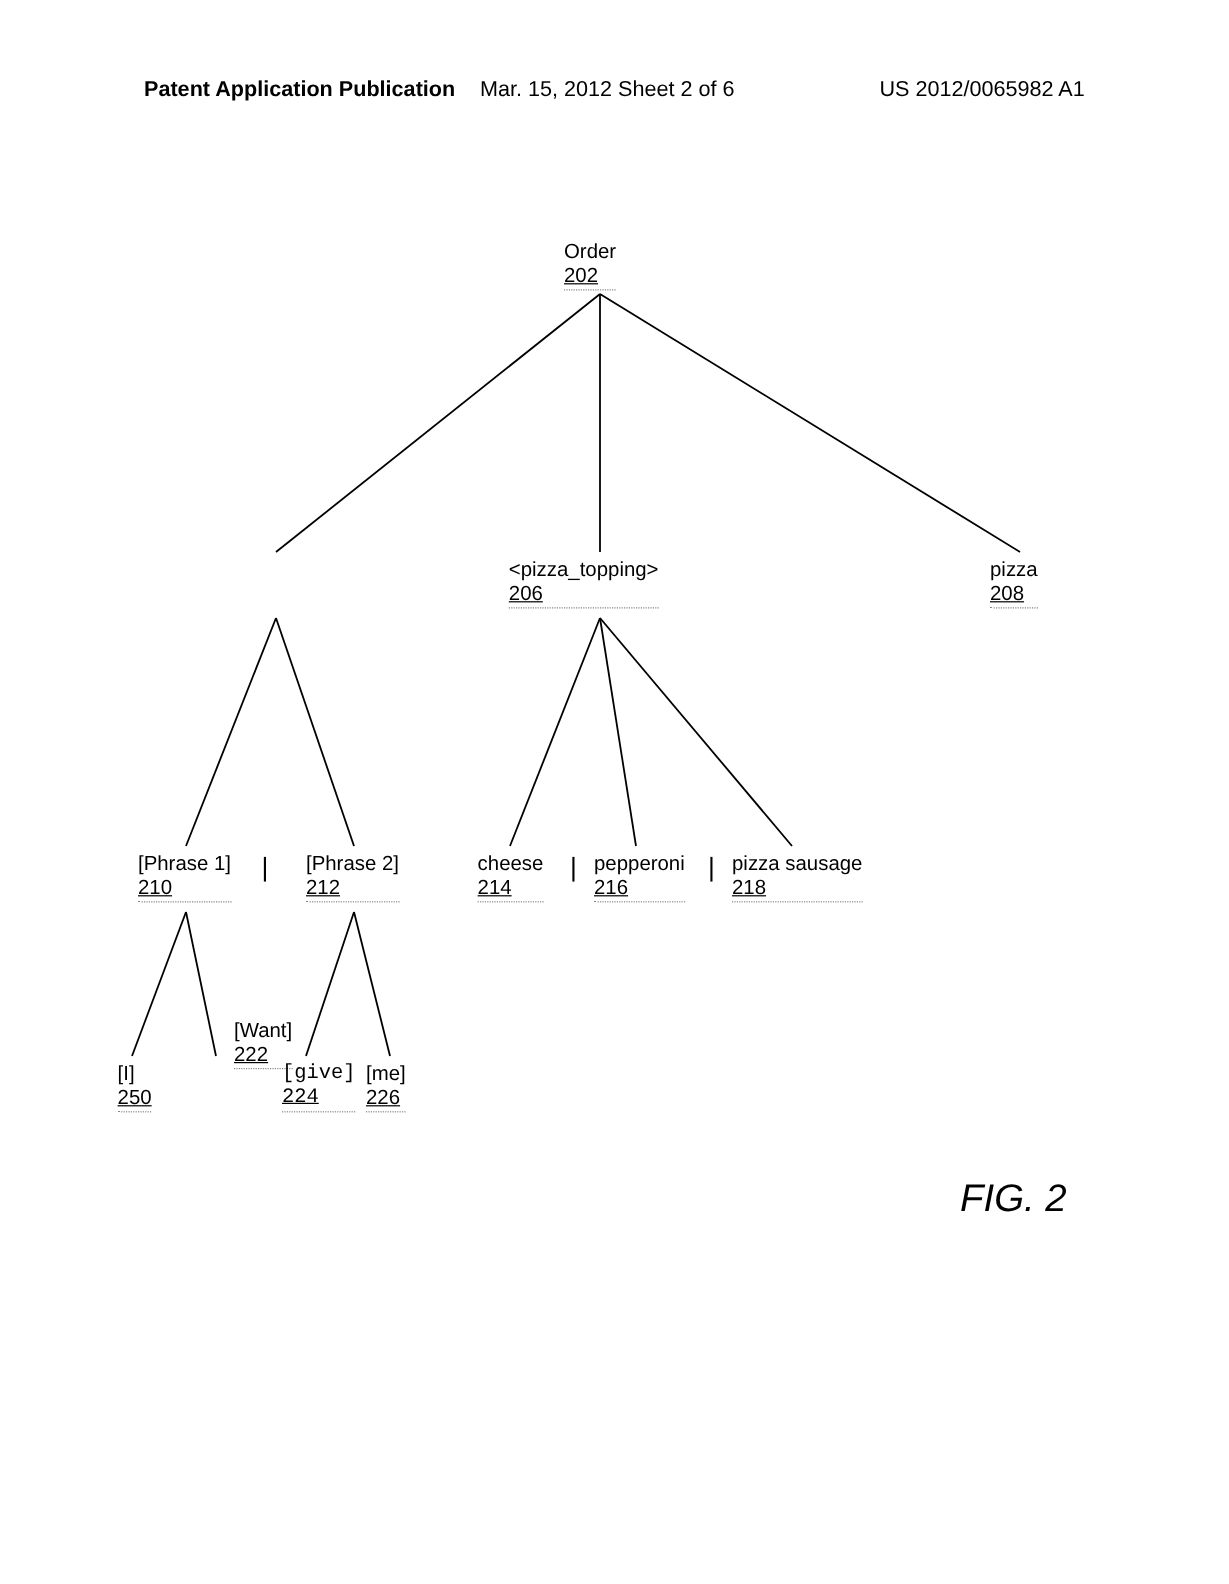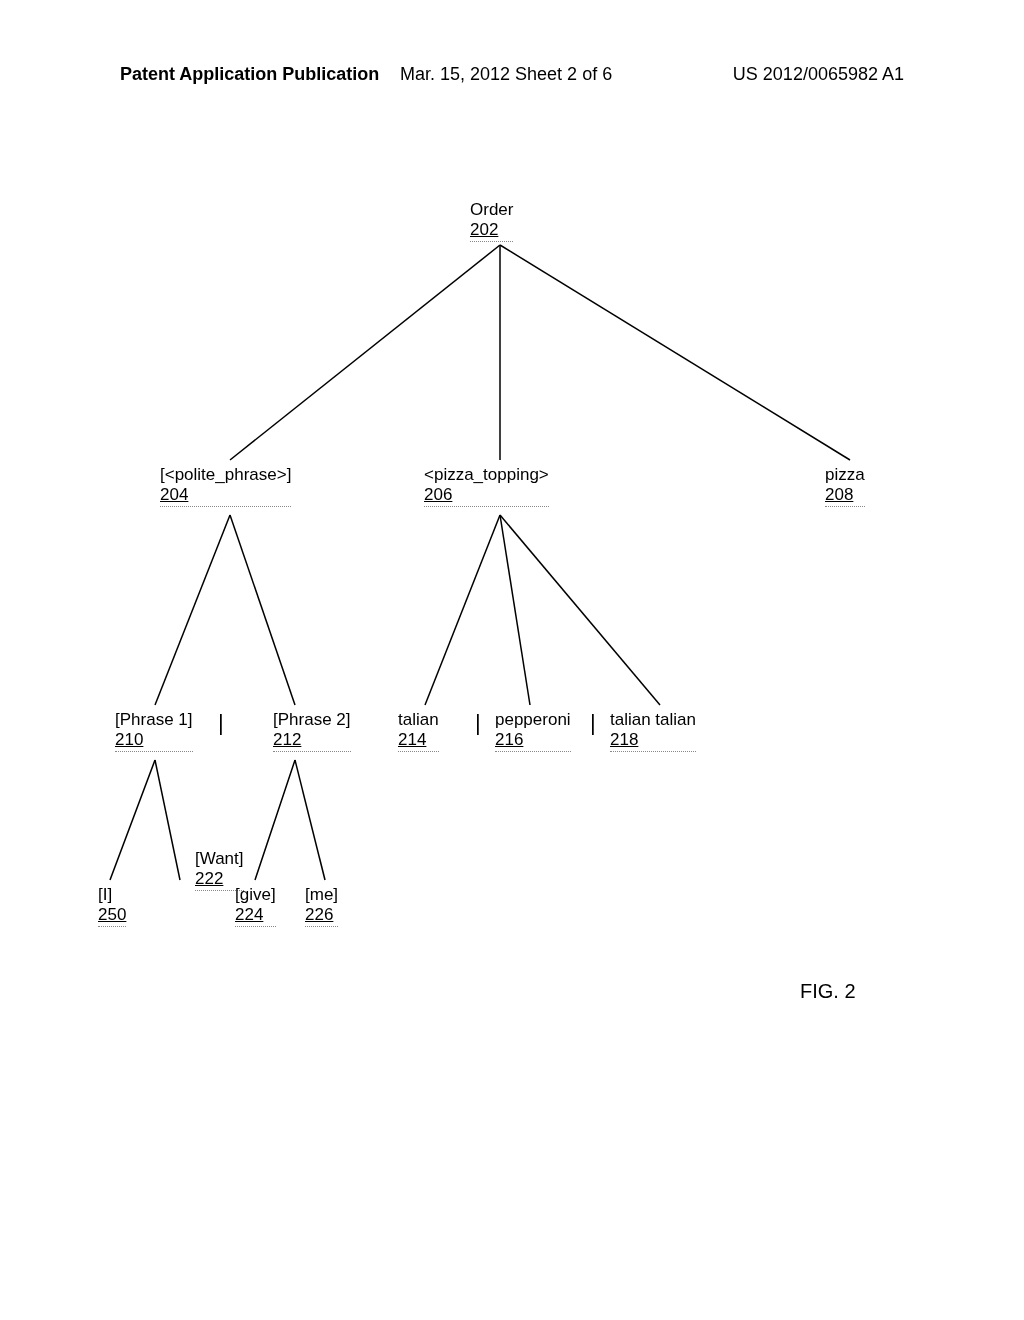--- a/index.html
+++ b/index.html
@@ -52,21 +52,22 @@
     display: block;
     text-decoration: underline;
     border-bottom: 1px dotted #888;
   }
   .separator {
     position: absolute;
     font-size: 22px;
   }
   .fig-label {
     position: absolute;
-    font-size: 20px;
+    font-size: 32px;
+    font-style: italic;
   }
   svg.lines {
     position: absolute;
     top: 0;
     left: 0;
     width: 100%;
     height: 100%;
   }
 </style>
 </head>
@@ -98,67 +99,63 @@
 
     <line x1="215" y1="610" x2="175" y2="730" stroke="#000" stroke-width="1.5"></line>
     <line x1="215" y1="610" x2="245" y2="730" stroke="#000" stroke-width="1.5"></line>
   </svg>
 
   <div class="node" style="left:390px; top:50px;">
     <span class="label">Order</span>
     <span class="ref">202</span>
   </div>
 
-  <div class="node" style="left:80px; top:315px;">
-    <span class="label">[&lt;polite_phrase&gt;]</span>
-    <span class="ref">204</span>
-  </div>
   <div class="node" style="left:344px; top:315px;">
     <span class="label">&lt;pizza_topping&gt;</span>
     <span class="ref">206</span>
   </div>
   <div class="node" style="left:745px; top:315px;">
     <span class="label">pizza</span>
     <span class="ref">208</span>
   </div>
 
   <div class="node" style="left:35px; top:560px;">
     <span class="label">[Phrase 1]</span>
     <span class="ref">210</span>
   </div>
   <span class="separator" style="left:138px; top:560px;">|</span>
-  <div class="node" style="left:175px; top:560px;margin-left:18px;">
+  <div class="node" style="left:175px; top:560px;">
     <span class="label">[Phrase 2]</span>
     <span class="ref">212</span>
   </div>
 
   <div class="node" style="left:318px; top:560px;">
-    <span class="label">talian</span>
+    <span class="label">cheese</span>
     <span class="ref">214</span>
   </div>
   <span class="separator" style="left:395px; top:560px;">|</span>
   <div class="node" style="left:415px; top:560px;">
     <span class="label">pepperoni</span>
     <span class="ref">216</span>
   </div>
   <span class="separator" style="left:510px; top:560px;">|</span>
   <div class="node" style="left:530px; top:560px;">
-    <span class="label">talian talian</span>
+    <span class="label">pizza sausage</span>
     <span class="ref">218</span>
   </div>
 
   <div class="node" style="left:18px; top:735px;">
     <span class="label">[I]</span>
     <span class="ref">250</span>
   </div>
   <div class="node" style="left:75px; top:699px;margin-left:40px;">
     <span class="label">[Want]</span>
     <span class="ref">222</span>
   </div>
-  <div class="node" style="left:155px; top:735px;">
+  <div class="node" style="left:155px; top:735px;font-family:Liberation Mono, monospace;">
     <span class="label">[give]</span>
     <span class="ref">224</span>
   </div>
   <div class="node" style="left:225px; top:735px;">
     <span class="label">[me]</span>
     <span class="ref">226</span>
   </div>
 
   <div class="fig-label" style="left:720px; top:830px;">FIG. 2</div>
 </div>

